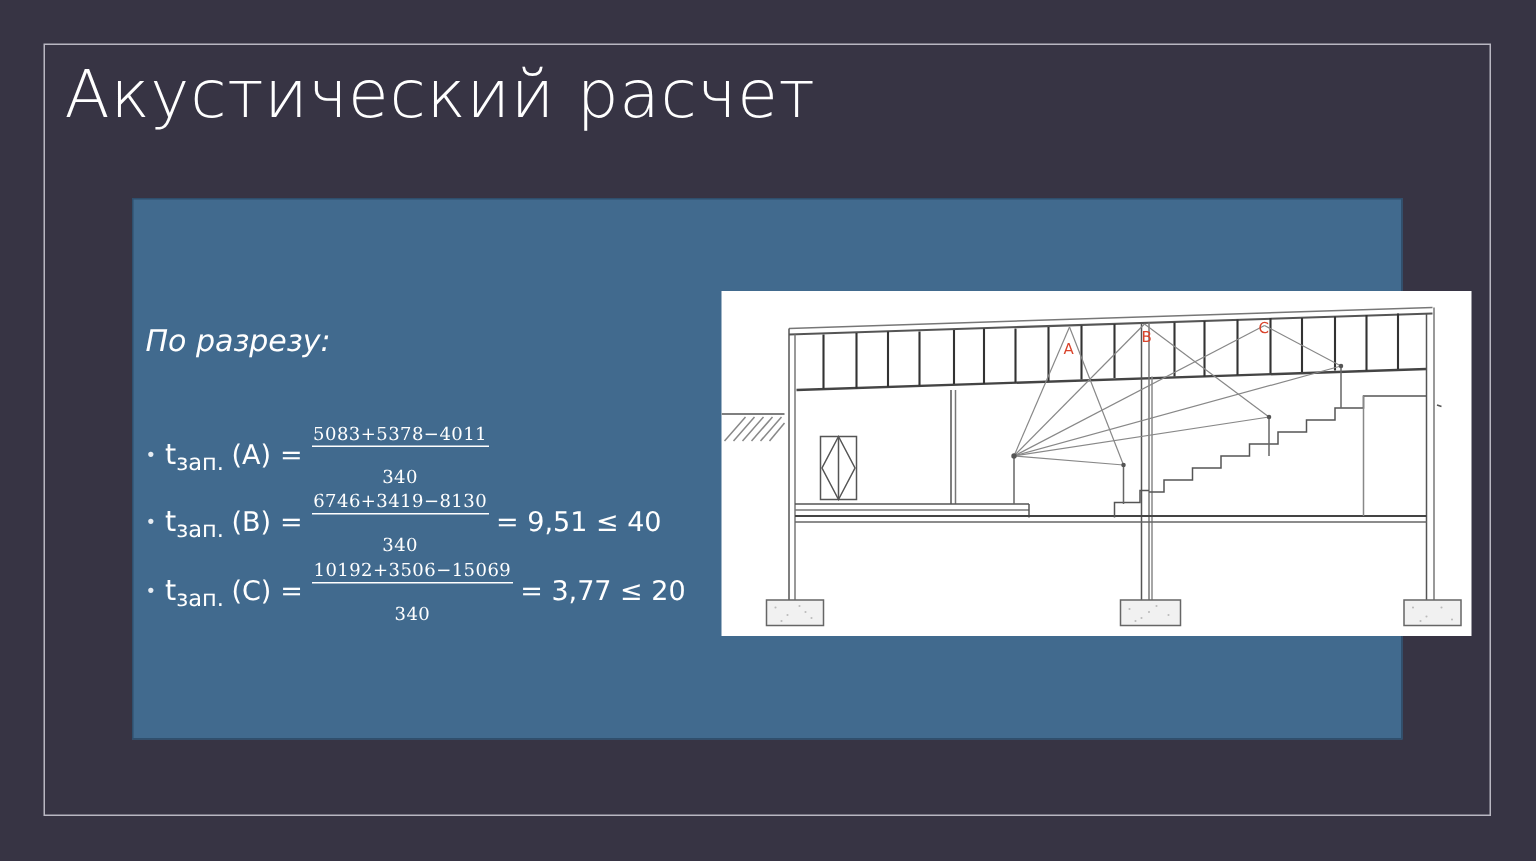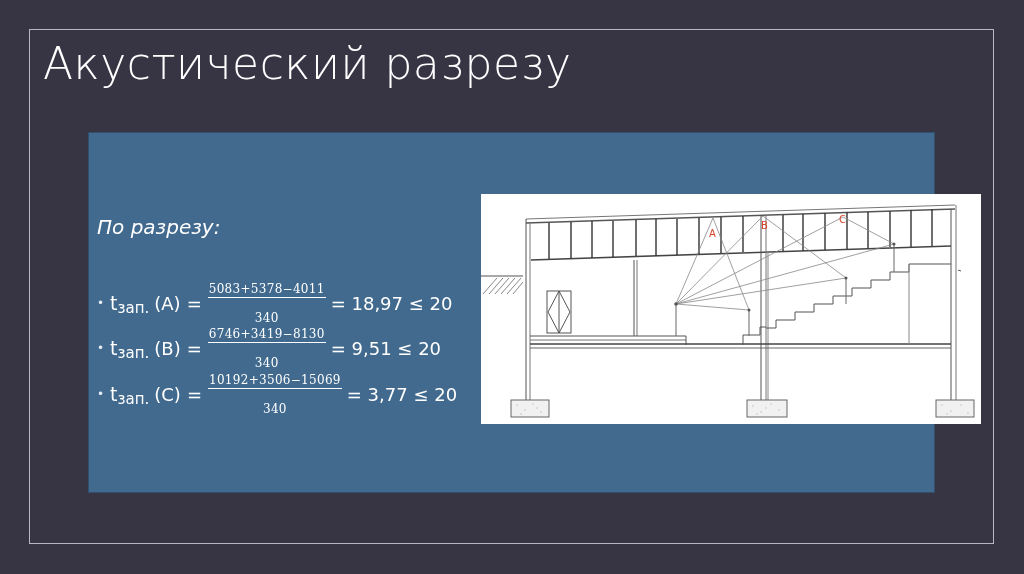--- a/index.html
+++ b/index.html
@@ -75,50 +75,49 @@
       width: 500px; height: 230px;
       background: #ffffff;
     }
     .drawing svg { display: block; }
   </style>
 </head>
 <body>
 
 <div class="frame"></div>
 
-<div class="title">Акустический разрезу</div>
+<div class="title">Акустический расчет</div>
 
 <div class="content-box"></div>
 
 <div class="subtitle">По разрезу:</div>
 
 <div class="formula" style="top:283px;">
   <span class="bullet">•</span>
   <span class="t">t</span>
   <span class="sub">зап.</span>
   <span class="point">(A)</span>
   <span class="eq">=</span>
   <span class="frac">
     <span class="num">5083+5378−4011</span>
     <span class="den">340</span>
   </span>
-  <span class="result">= 18,97 ≤ 20</span>
 </div>
 
 <div class="formula" style="top:328px;">
   <span class="bullet">•</span>
   <span class="t">t</span>
   <span class="sub">зап.</span>
   <span class="point">(B)</span>
   <span class="eq">=</span>
   <span class="frac">
     <span class="num">6746+3419−8130</span>
     <span class="den">340</span>
   </span>
-  <span class="result">= 9,51 ≤ 20</span>
+  <span class="result">= 9,51 ≤ 40</span>
 </div>
 
 <div class="formula" style="top:374px;">
   <span class="bullet">•</span>
   <span class="t">t</span>
   <span class="sub">зап.</span>
   <span class="point">(C)</span>
   <span class="eq">=</span>
   <span class="frac">
     <span class="num">10192+3506−15069</span>

